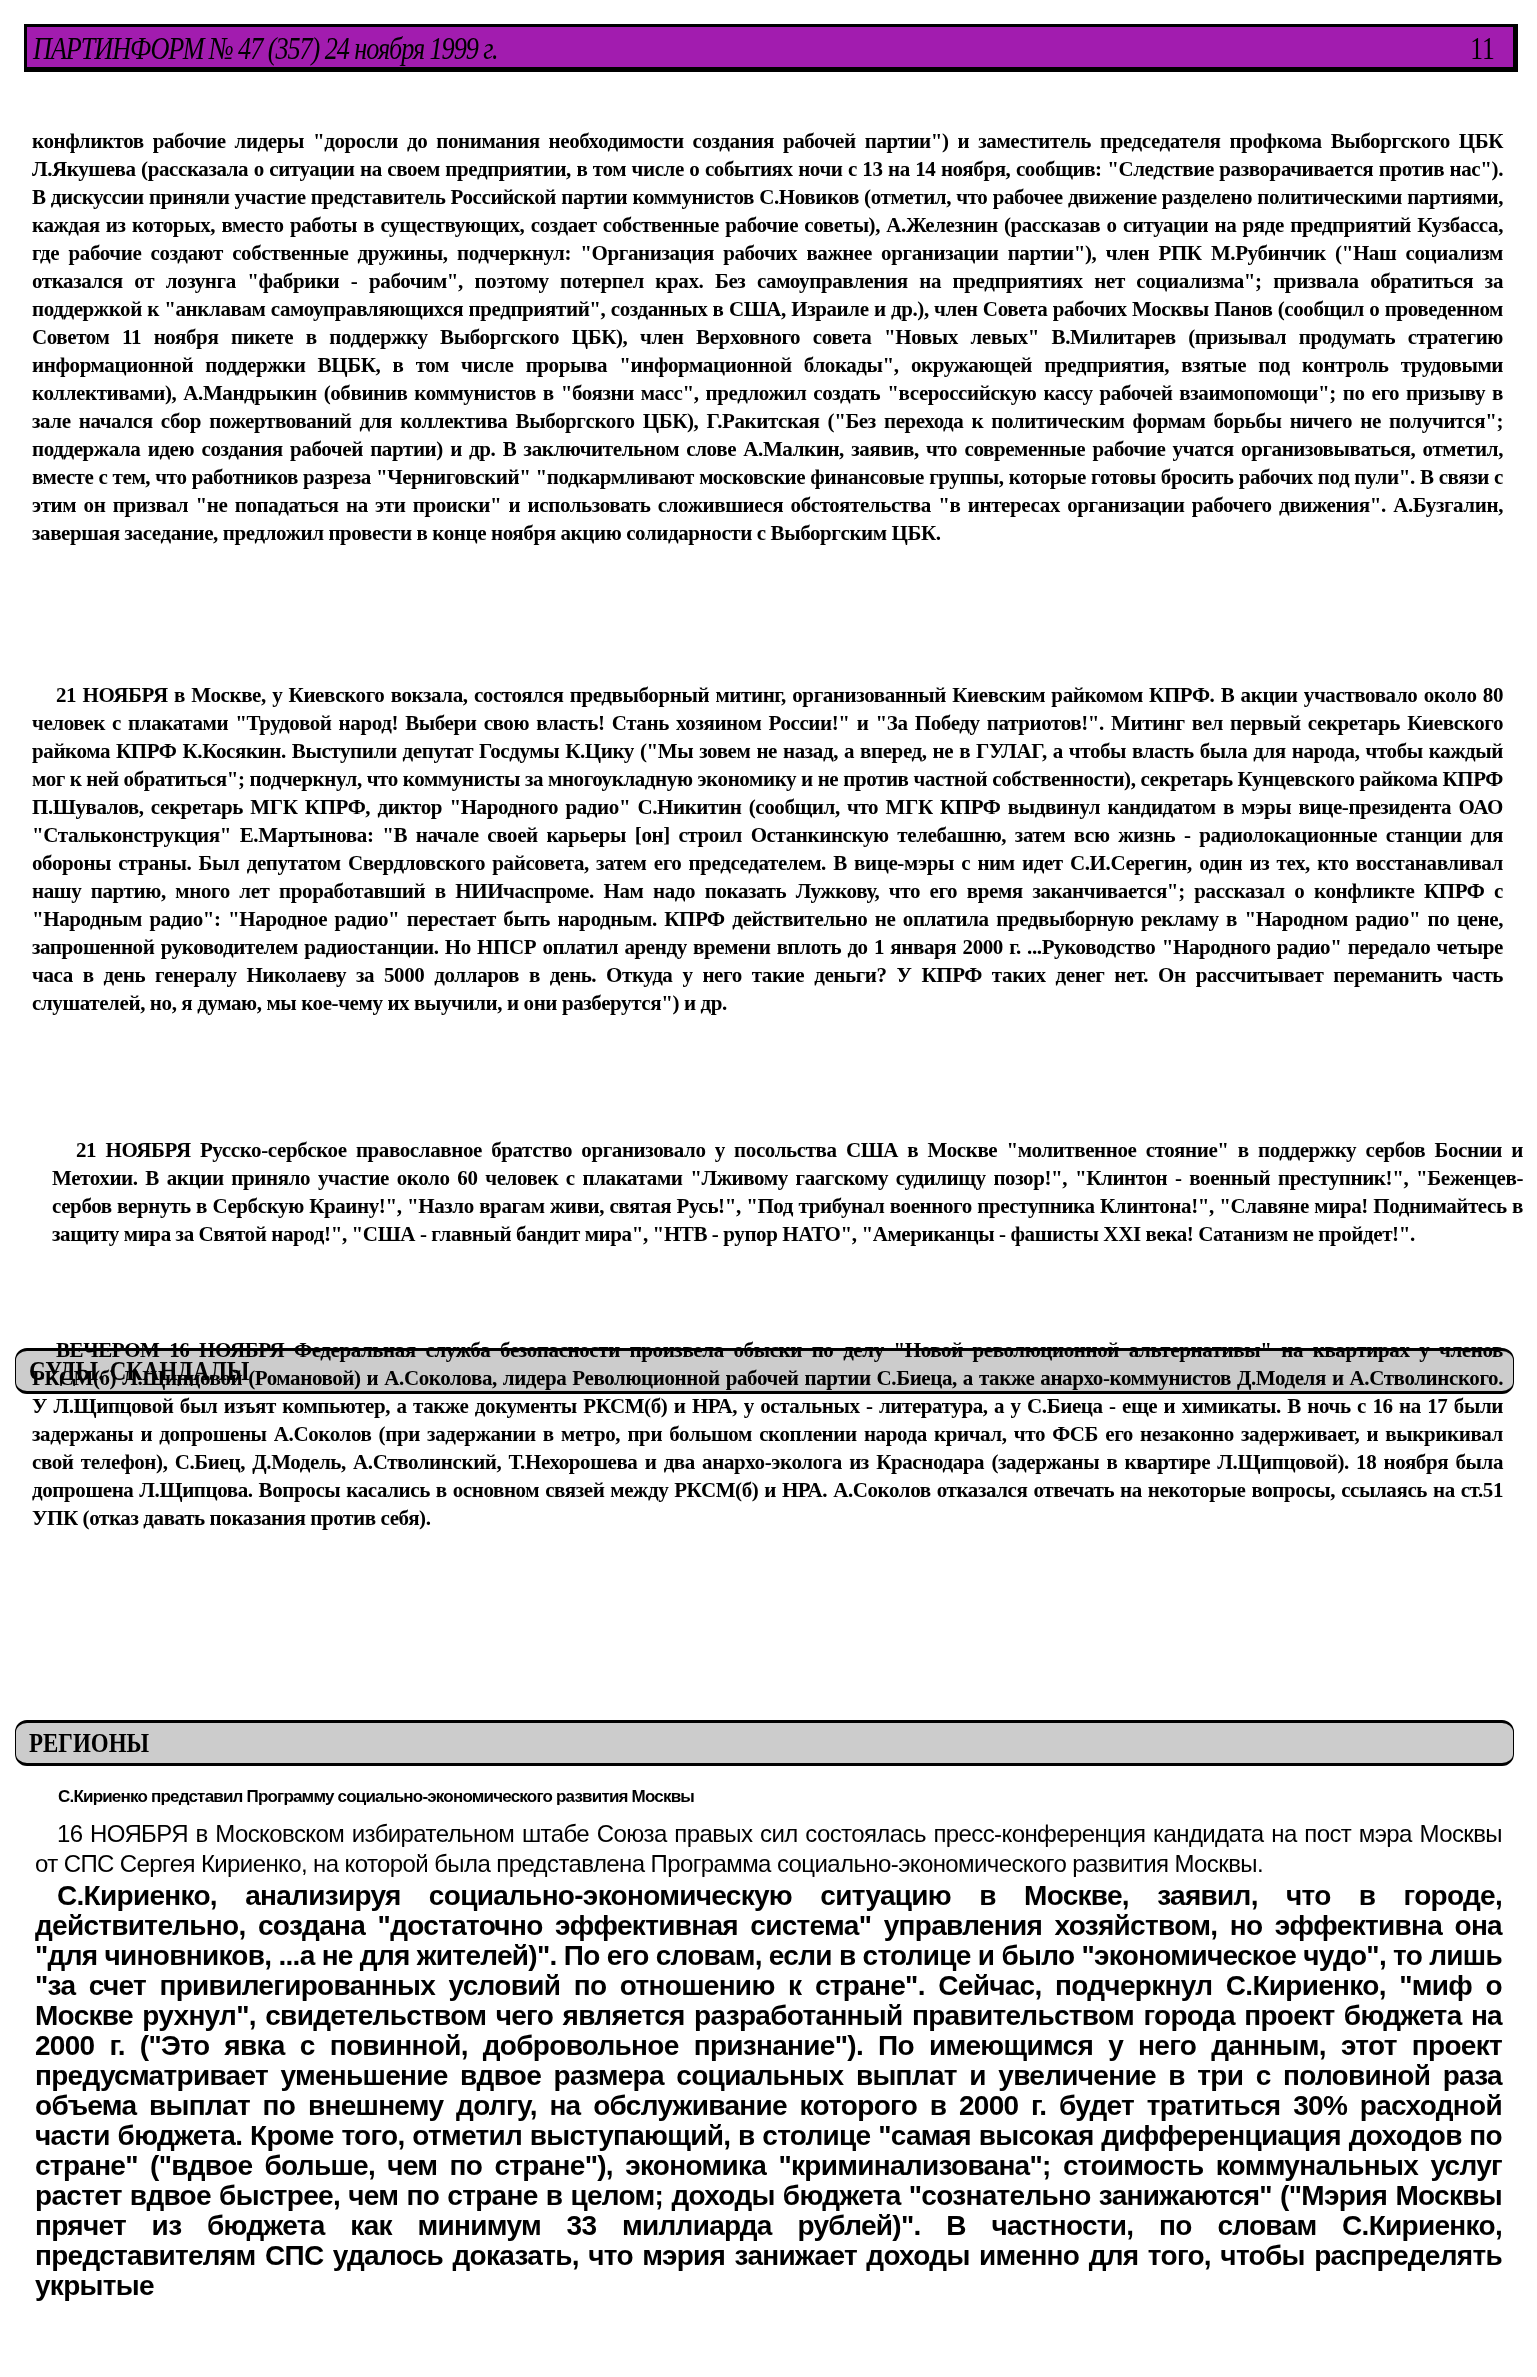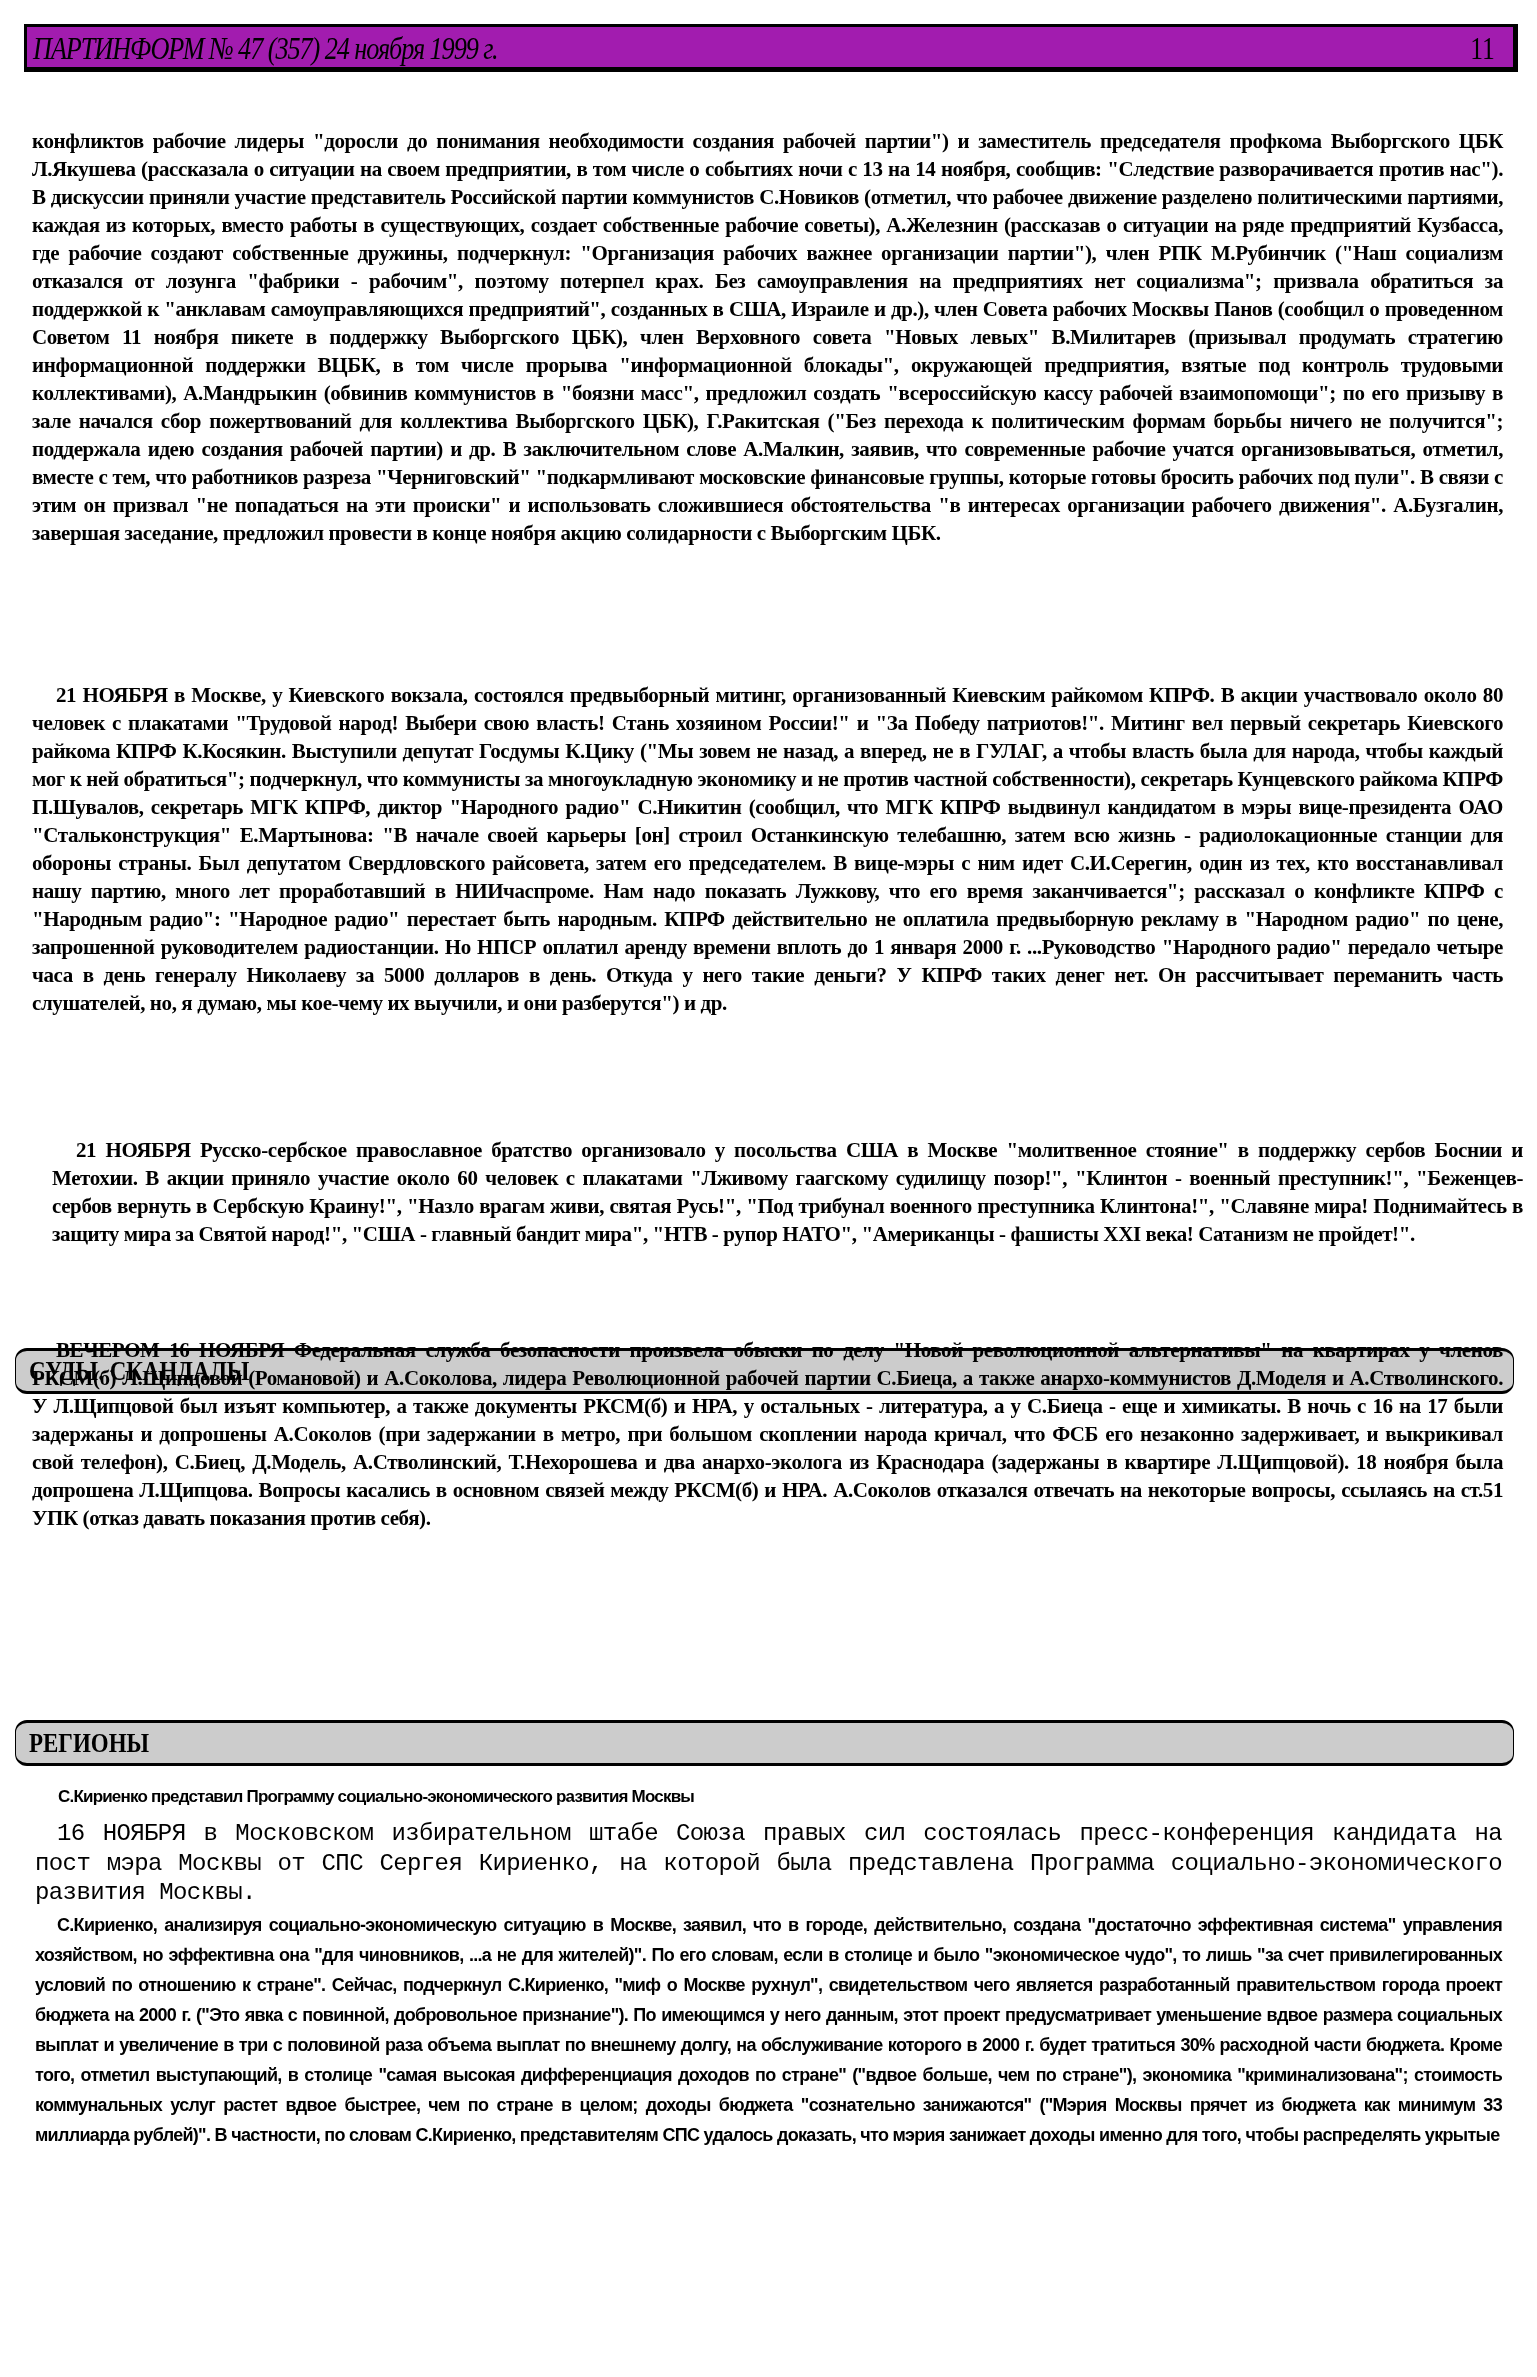--- a/index.html
+++ b/index.html
@@ -37,22 +37,22 @@
   }
   .sans-title {
     position: absolute; left: 58px; top: 1787px;
     font-family: "Liberation Sans", sans-serif; font-weight: bold; font-size: 17px; letter-spacing: -0.8px; white-space: nowrap;
   }
   .sans-block {
     position: absolute; left: 35px; width: 1467px;
     font-family: "Liberation Sans", sans-serif; text-align: justify;
   }
   .sans-block p { margin: 0; }
-  .lead { font-size: 24px; line-height: 29.5px; letter-spacing: -0.6px; font-family: Liberation Mono, monospace; }
-  .body-bold { font-weight: bold; font-size: 18px; line-height: 30px; letter-spacing: -0.7px; }
+  .lead { font-size: 24px; line-height: 29.5px; letter-spacing: -0.6px; }
+  .body-bold { font-weight: bold; font-size: 28px; line-height: 30px; letter-spacing: -0.7px; }
 </style>
 </head>
 <body>
 
 <div class="page-header">
   <span class="title">ПАРТИНФОРМ № 47 (357) 24 ноября 1999 г.</span>
   <span class="pagenum">11</span>
 </div>
 
 <div class="serif-block" style="top:127px;">

